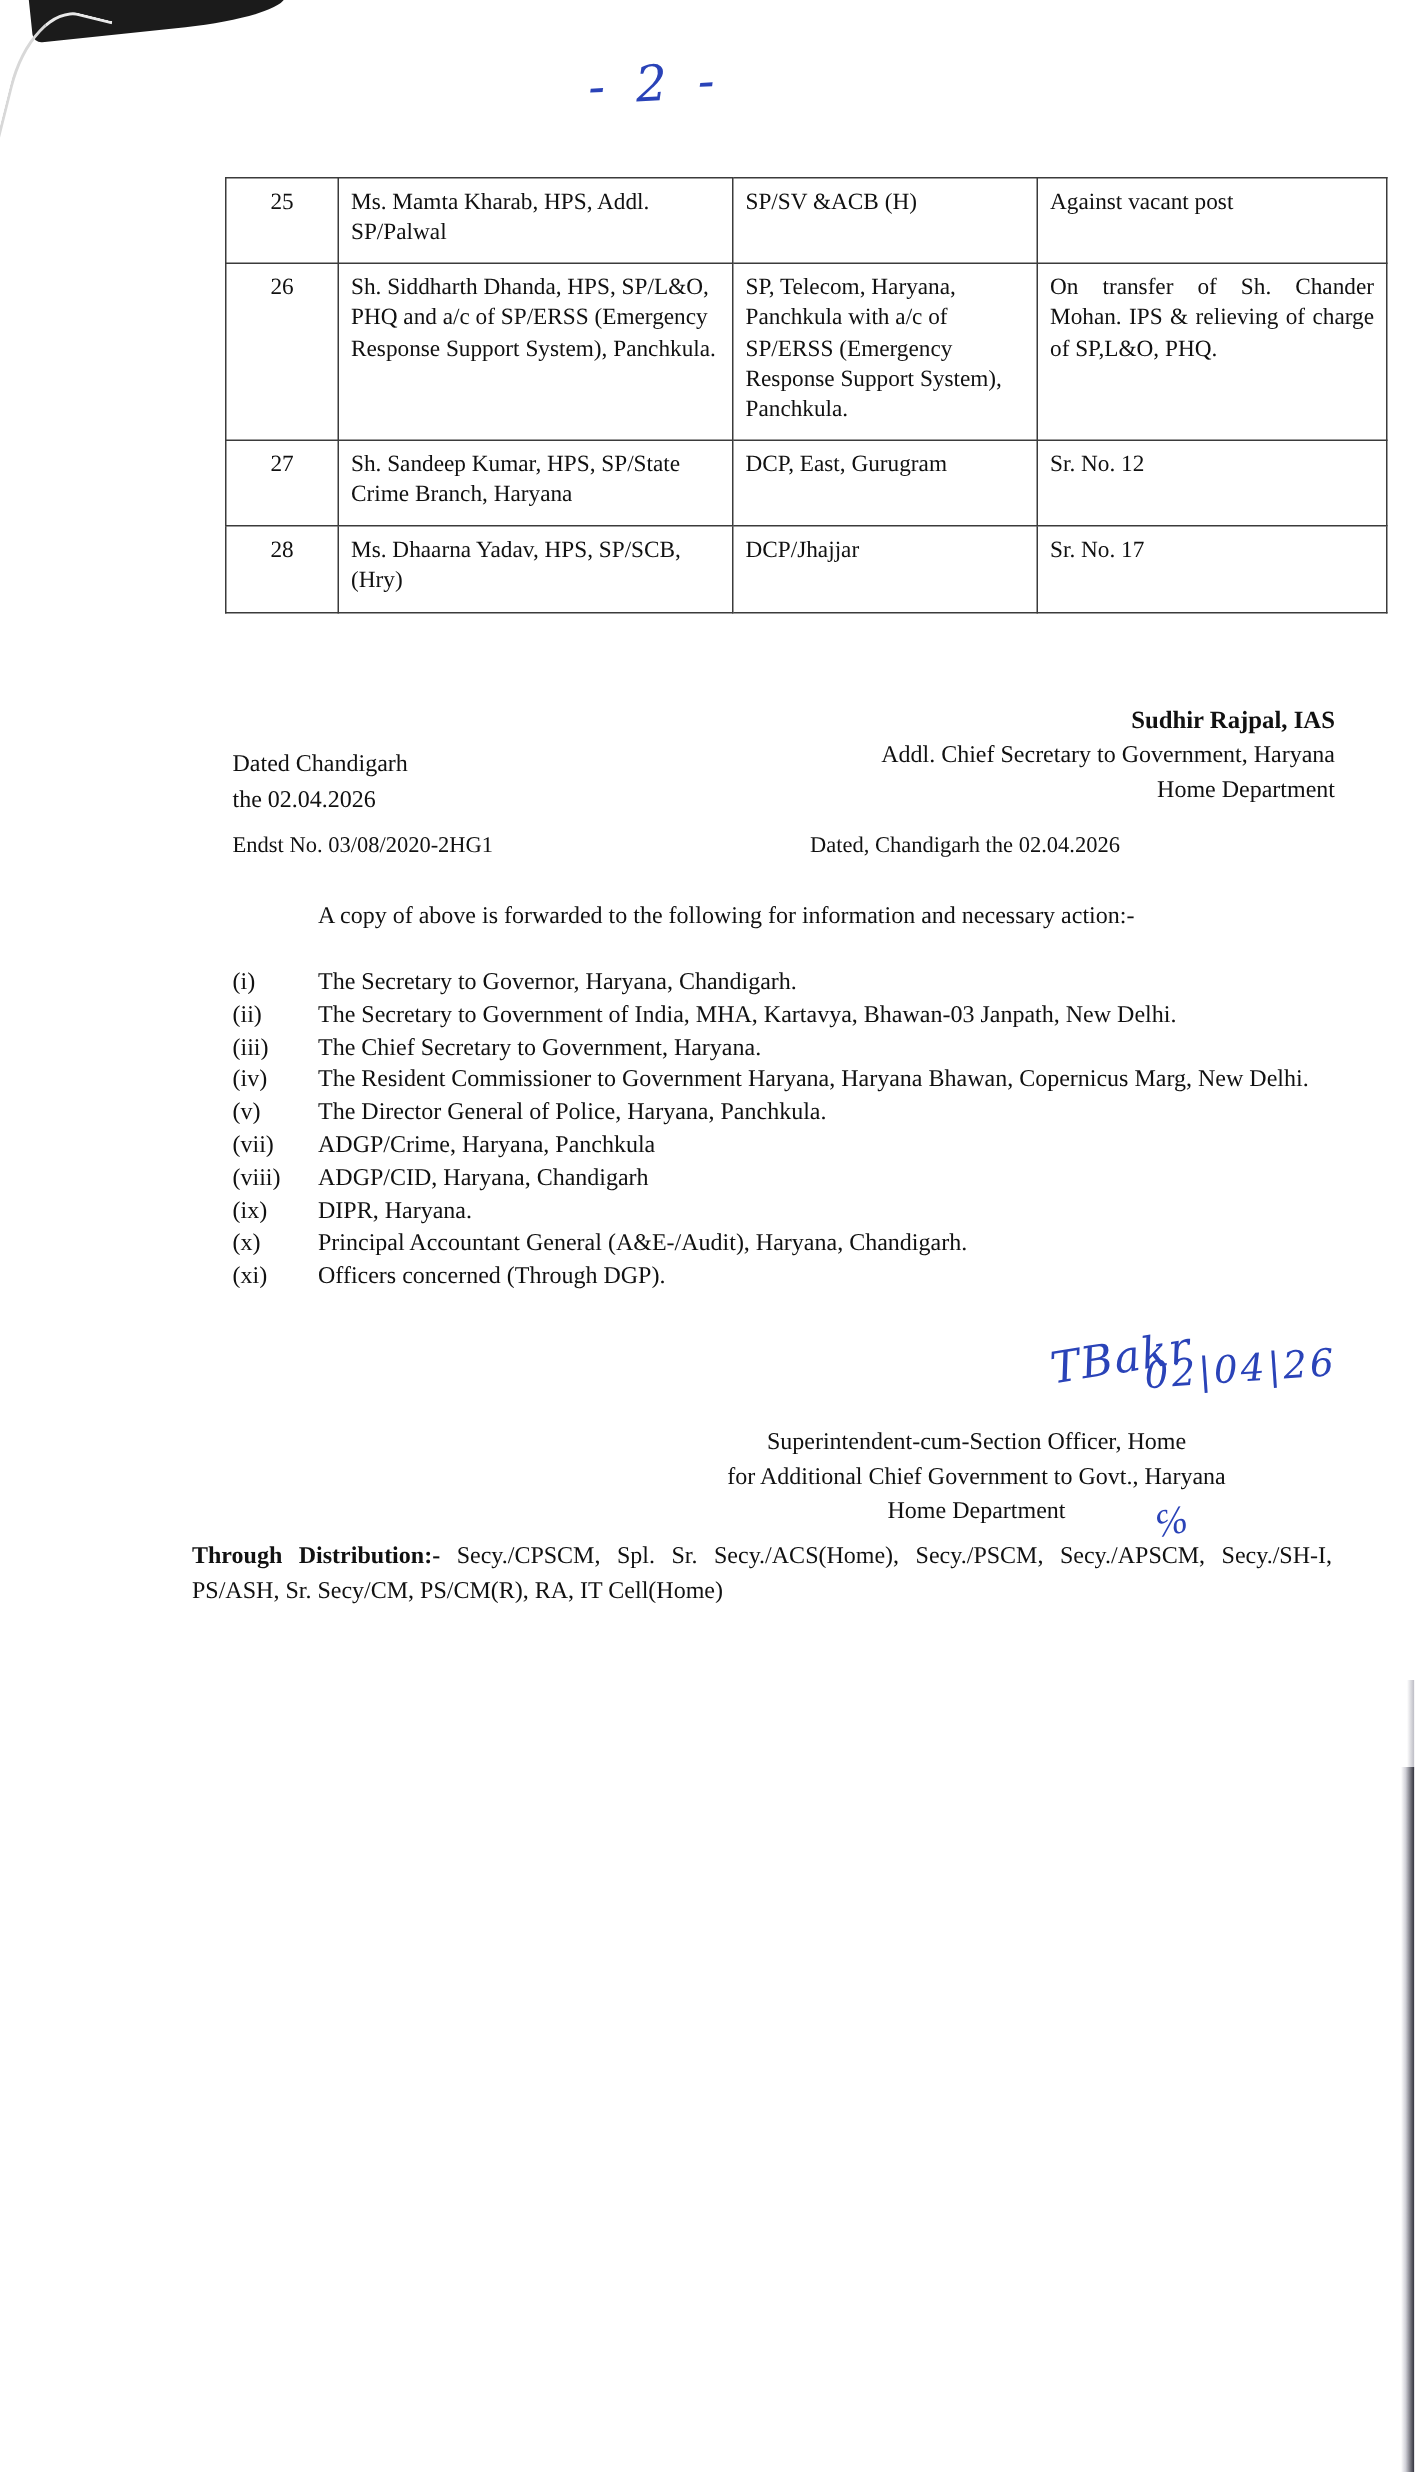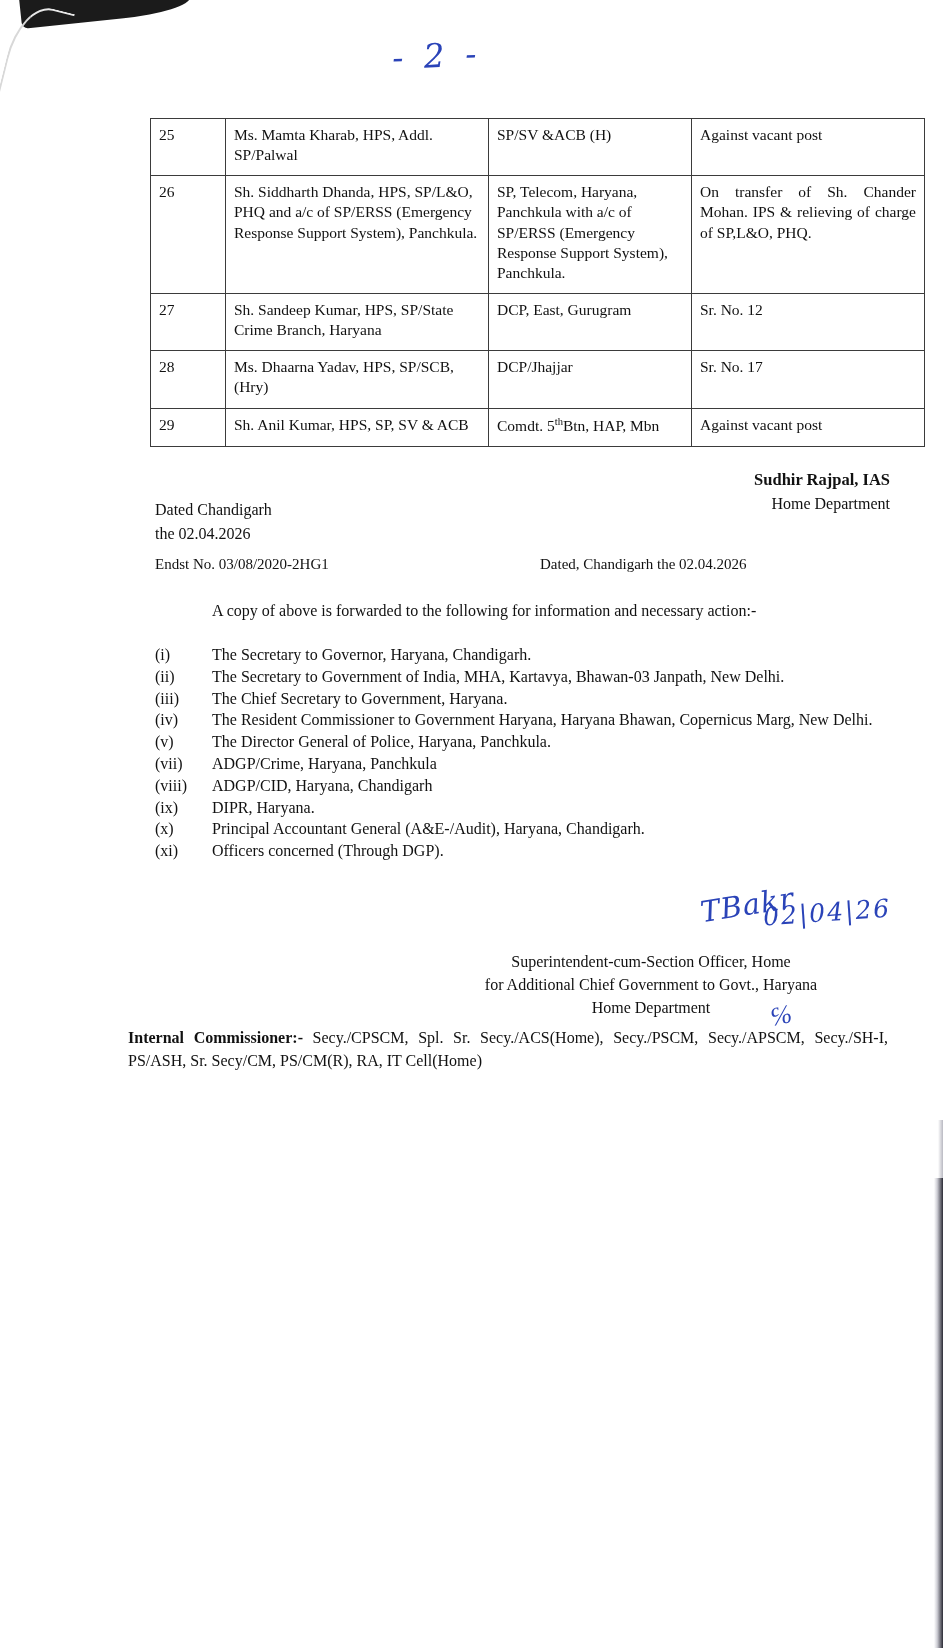--- a/index.html
+++ b/index.html
@@ -96,21 +96,21 @@
   }
   table.transfer-table td {
     border: 1px solid #3b3b3b;
     padding: 6px 8px 10px 8px;
     vertical-align: top;
     font-size: 15.5px;
     line-height: 1.30;
   }
   td.col-sr {
     width: 58px;
-    text-align: left;
+    text-align: center;
     padding-top: 9px;
     font-size: 15.5px;
   }
   td.col-name   { width: 246px; }
   td.col-post   { width: 186px; }
   td.col-remark { width: 216px; }
   td.col-remark.justify { text-align: justify; }
 
   
   .sig-right-1 {
@@ -241,33 +241,28 @@
           <td class="col-remark">Sr. No. 12</td>
         </tr>
 
         <tr>
           <td class="col-sr">28</td>
           <td class="col-name">Ms. Dhaarna Yadav, HPS, SP/SCB, (Hry)</td>
           <td class="col-post">DCP/Jhajjar</td>
           <td class="col-remark">Sr. No. 17</td>
         </tr>
 
-        <tr>
-          <td class="col-sr">29</td>
-          <td class="col-name">Sh. Anil Kumar, HPS, SP, SV &amp; ACB</td>
-          <td class="col-post"><span>Comdt. 5</span><sup>th</sup><span>Btn, HAP, Mbn</span></td>
-          <td class="col-remark">Against vacant post</td>
-        </tr>
 
       </tbody>
     </table>
   </div>
 
   <div class="sig-right-1">
     <div class="nm">Sudhir Rajpal, IAS</div>
+    <div>Addl. Chief Secretary to Government, Haryana</div>
     <div>Home Department</div>
   </div>
 
   <div class="dated-left">
     <div>Dated Chandigarh</div>
     <div>the 02.04.2026</div>
   </div>
 
   <div class="endst-row">
     <span>Endst No. 03/08/2020-2HG1</span>
@@ -323,15 +318,15 @@
   <div class="hand sign-date-hand">02|04|26</div>
 
   <div class="sig-right-2">
     <div>Superintendent-cum-Section Officer, Home</div>
     <div>for Additional Chief Government to Govt., Haryana</div>
     <div>Home Department</div>
   </div>
 
   <div class="hand initial-hand">℅</div>
 
-  <div class="internal-dist"><span class="lbl">Internal   Commissioner:-</span><span>  Secy./CPSCM,   Spl.   Sr.   Secy./ACS(Home),   Secy./PSCM, Secy./APSCM, Secy./SH-I, PS/ASH, Sr. Secy/CM, PS/CM(R), RA, IT Cell(Home)</span></div>
+  <div class="internal-dist"><span class="lbl">Through   Distribution:-</span><span>  Secy./CPSCM,   Spl.   Sr.   Secy./ACS(Home),   Secy./PSCM, Secy./APSCM, Secy./SH-I, PS/ASH, Sr. Secy/CM, PS/CM(R), RA, IT Cell(Home)</span></div>
 
 </div>
 
 </body></html>

